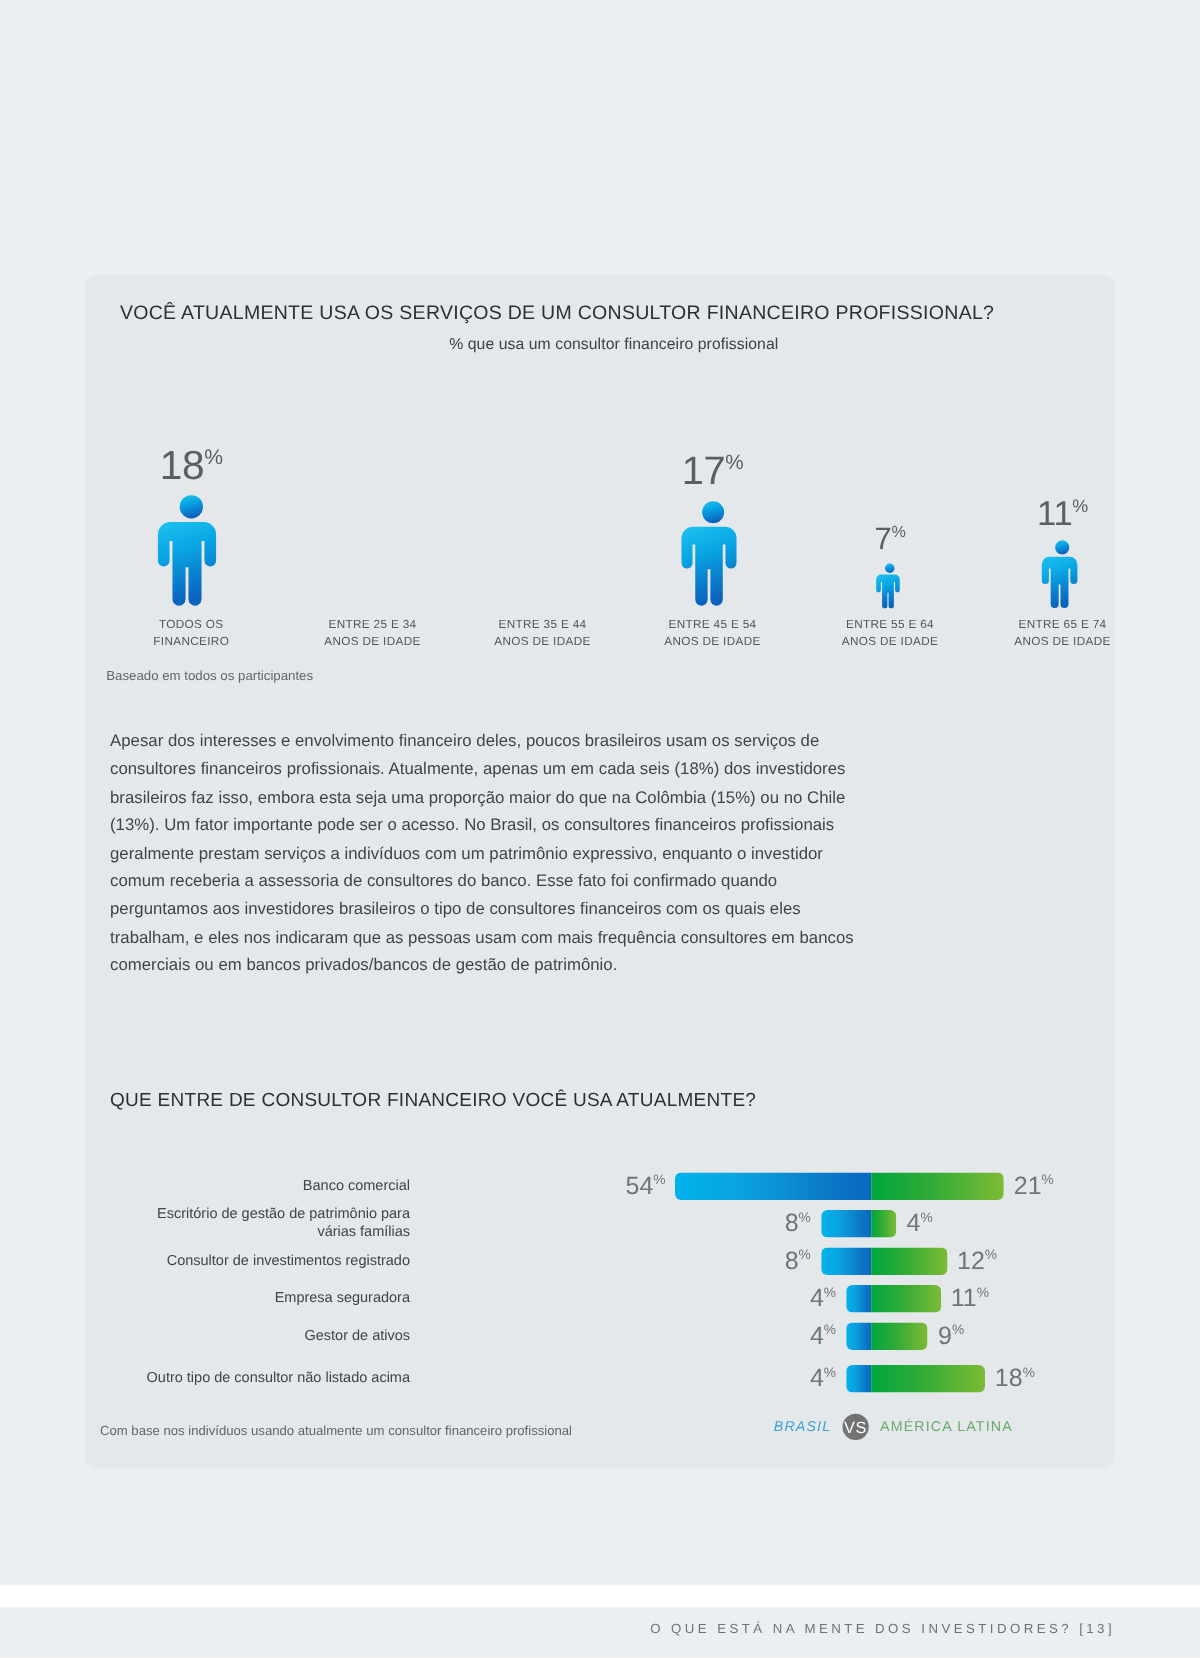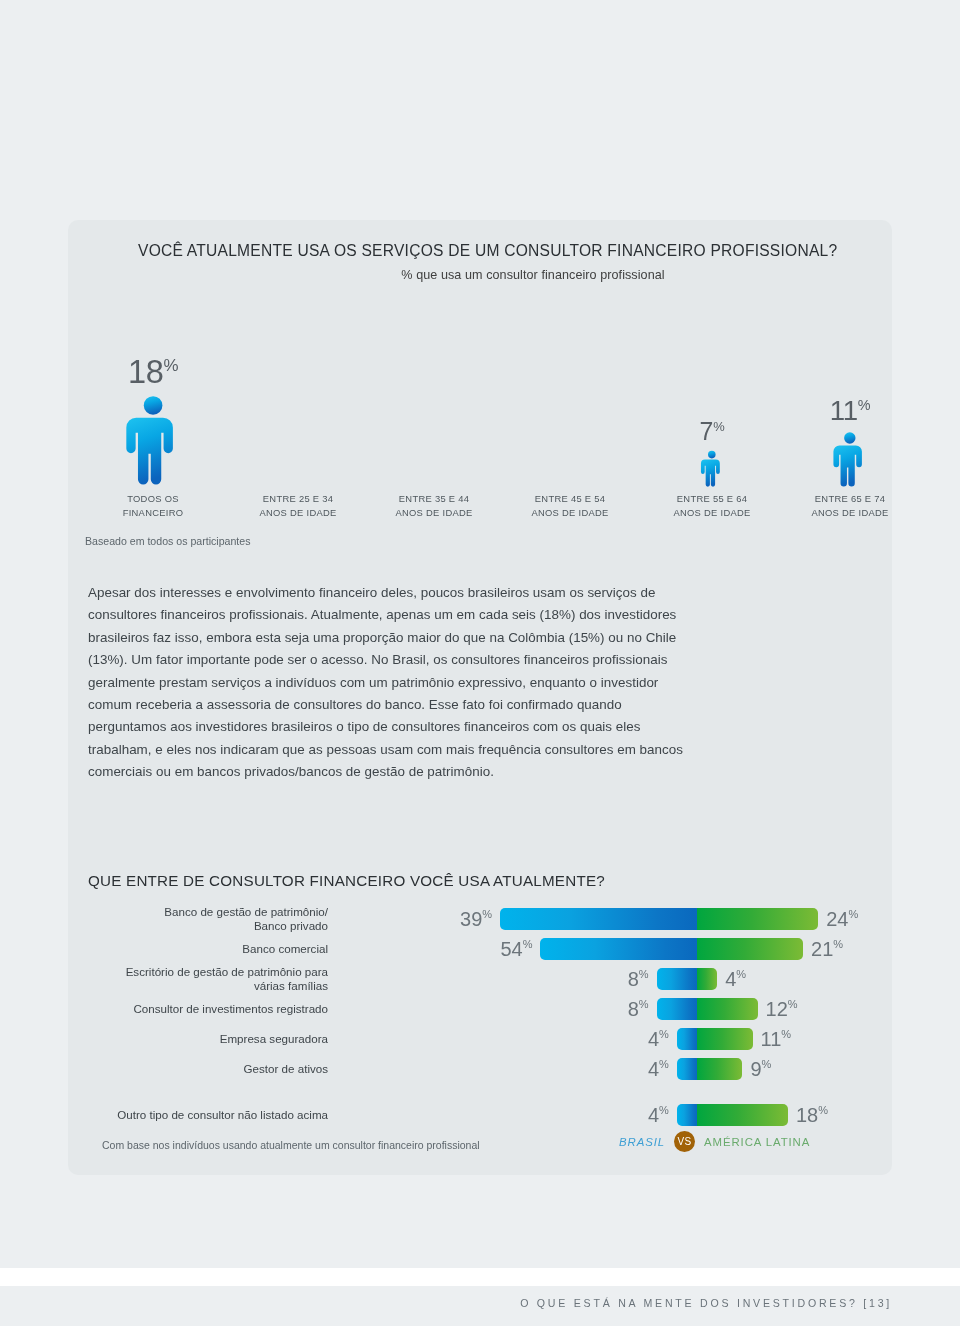--- a/index.html
+++ b/index.html
@@ -21,21 +21,21 @@
   #panel {
     position: absolute;
     left: 68px;
     top: 220px;
     width: 824px;
     height: 955px;
     background: #e4e8ea;
     border-radius: 10px;
   }
   
-  .sec1 { position: absolute; left: 28px; top: 22px; width: 790px; margin-left: 42px; }
+  .sec1 { position: absolute; left: 28px; top: 22px; width: 790px; }
   .q-title {
     font-size: 15.6px;
     letter-spacing: 0.015em;
     color: #2b3034;
     font-weight: 400;
     white-space: nowrap;
   }
   .q-sub {
     margin-top: 8px;
     font-size: 12.6px;
@@ -193,31 +193,31 @@
     align-items: center;
     gap: 9px;
     font-size: 11.4px;
     letter-spacing: 0.08em;
   }
   #legend .lbrasil { color: #3e9fd4; font-style: italic; }
   #legend .llatam { color: #6aab6d; }
   #legend .vsdot {
     width: 21px; height: 21px;
     border-radius: 50%;
-    background: #a16207;
+    background: #737373;
     color: #ffffff;
-    font-size: 10px;
+    font-size: 13px;
     display: flex;
     align-items: center;
     justify-content: center;
     letter-spacing: 0.04em;
   }
   #footnote2 {
     position: absolute;
-    left: 102px;
+    left: 80px;
     top: 1139px;
     font-size: 10.5px;
     color: #5d666c;
   }
   
   #footer-band {
     position: absolute;
     left: 0;
     top: 1286px;
     width: 960px;
@@ -264,20 +264,36 @@
                 <stop offset="0%" stop-color="#1ec3f0"></stop>
                 <stop offset="40%" stop-color="#08a6e4"></stop>
                 <stop offset="100%" stop-color="#0b63bd"></stop>
               </linearGradient>
             </defs>
             <circle cx="50" cy="19" r="16" fill="url(#pg0)"></circle>
             <path fill="url(#pg0)" d="M33 40 h34 a17 17 0 0 1 17 17 v36 a8 8 0 0 1 -16 0 v-27 h-4 v80 a9 9 0 0 1 -18 0 v-44 h-4 v44 a9 9 0 0 1 -18 0 v-80 h-4 v27 a8 8 0 0 1 -16 0 v-36 a17 17 0 0 1 17 -17 z"></path>
           </svg>
         </div>
       </div>
+      <div class="pcol" style="left: 404px; width: 140px;">
+        <div class="pval" style="font-size: 31.8261px;"><span>17</span><sup>%</sup></div>
+        <div class="figwrap">
+          <svg width="55.0" height="88.7" viewBox="0 0 100 160">
+            <defs>
+              <linearGradient id="pg3" x1="0" y1="0" x2="0.25" y2="1">
+                <stop offset="0%" stop-color="#1ec3f0"></stop>
+                <stop offset="40%" stop-color="#08a6e4"></stop>
+                <stop offset="100%" stop-color="#0b63bd"></stop>
+              </linearGradient>
+            </defs>
+            <circle cx="50" cy="19" r="16" fill="url(#pg3)"></circle>
+            <path fill="url(#pg3)" d="M33 40 h34 a17 17 0 0 1 17 17 v36 a8 8 0 0 1 -16 0 v-27 h-4 v80 a9 9 0 0 1 -18 0 v-44 h-4 v44 a9 9 0 0 1 -18 0 v-80 h-4 v27 a8 8 0 0 1 -16 0 v-36 a17 17 0 0 1 17 -17 z"></path>
+          </svg>
+        </div>
+      </div>
       <div class="pcol" style="left: 546px; width: 140px;">
         <div class="pval" style="font-size: 24.8696px;"><span>7</span><sup>%</sup></div>
         <div class="figwrap">
           <svg width="23.6" height="38.0" viewBox="0 0 100 160">
             <defs>
               <linearGradient id="pg4" x1="0" y1="0" x2="0.25" y2="1">
                 <stop offset="0%" stop-color="#1ec3f0"></stop>
                 <stop offset="40%" stop-color="#08a6e4"></stop>
                 <stop offset="100%" stop-color="#0b63bd"></stop>
               </linearGradient>
@@ -334,32 +350,20 @@
 
   <div id="basedon">Baseado em todos os participantes</div>
 
   <div id="body-copy">
     <p>Apesar dos interesses e envolvimento financeiro deles, poucos brasileiros usam os serviços de consultores financeiros profissionais. Atualmente, apenas um em cada seis (18%) dos investidores brasileiros faz isso, embora esta seja uma proporção maior do que na Colômbia (15%) ou no Chile (13%). Um fator importante pode ser o acesso. No Brasil, os consultores financeiros profissionais geralmente prestam serviços a indivíduos com um patrimônio expressivo, enquanto o investidor comum receberia a assessoria de consultores do banco. Esse fato foi confirmado quando perguntamos aos investidores brasileiros o tipo de consultores financeiros com os quais eles trabalham, e eles nos indicaram que as pessoas usam com mais frequência consultores em bancos comerciais ou em bancos privados/bancos de gestão de patrimônio.</p>
   </div>
 
   <div id="q2-title">QUE ENTRE DE CONSULTOR FINANCEIRO VOCÊ USA ATUALMENTE?</div>
 
   <div id="barchart">
-      <div class="brow" style="top: 4px; height: 30px;">
-        <div class="blabel">
-          <div>Banco de gestão de patrimônio/</div>
-          <div>Banco privado</div>
-        </div>
-        <div class="bleftval" style="right: 395.95px;"><span>39</span><sup>%</sup></div>
-        <div class="bbar" style="left: 412.05px; width: 318.15px;">
-          <div class="bblue" style="left: 0px; width: 196.95px;"></div>
-          <div class="bgreen" style="left: 196.95px; width: 121.2px;"></div>
-        </div>
-        <div class="brightval" style="left: 738.2px;"><span>24</span><sup>%</sup></div>
-      </div>
       <div class="brow" style="top: 34px; height: 30px;">
         <div class="blabel">
           <div>Banco comercial</div>
         </div>
         <div class="bleftval" style="right: 355.55px;"><span>54</span><sup>%</sup></div>
         <div class="bbar" style="left: 452.45px; width: 262.6px;">
           <div class="bblue" style="left: 0px; width: 156.55px;"></div>
           <div class="bgreen" style="left: 156.55px; width: 106.05px;"></div>
         </div>
         <div class="brightval" style="left: 723.05px;"><span>21</span><sup>%</sup></div>
@@ -402,21 +406,21 @@
         <div class="blabel">
           <div>Gestor de ativos</div>
         </div>
         <div class="bleftval" style="right: 219.2px;"><span>4</span><sup>%</sup></div>
         <div class="bbar" style="left: 588.8px; width: 65.65px;">
           <div class="bblue" style="left: 0px; width: 20.2px;"></div>
           <div class="bgreen" style="left: 20.2px; width: 45.45px;"></div>
         </div>
         <div class="brightval" style="left: 662.45px;"><span>9</span><sup>%</sup></div>
       </div>
-      <div class="brow" style="top: 200px; height: 30px;">
+      <div class="brow" style="top: 188px; height: 30px;">
         <div class="blabel">
           <div>Outro tipo de consultor não listado acima</div>
         </div>
         <div class="bleftval" style="right: 219.2px;"><span>4</span><sup>%</sup></div>
         <div class="bbar" style="left: 588.8px; width: 111.1px;">
           <div class="bblue" style="left: 0px; width: 20.2px;"></div>
           <div class="bgreen" style="left: 20.2px; width: 90.9px;"></div>
         </div>
         <div class="brightval" style="left: 707.9px;"><span>18</span><sup>%</sup></div>
       </div>

